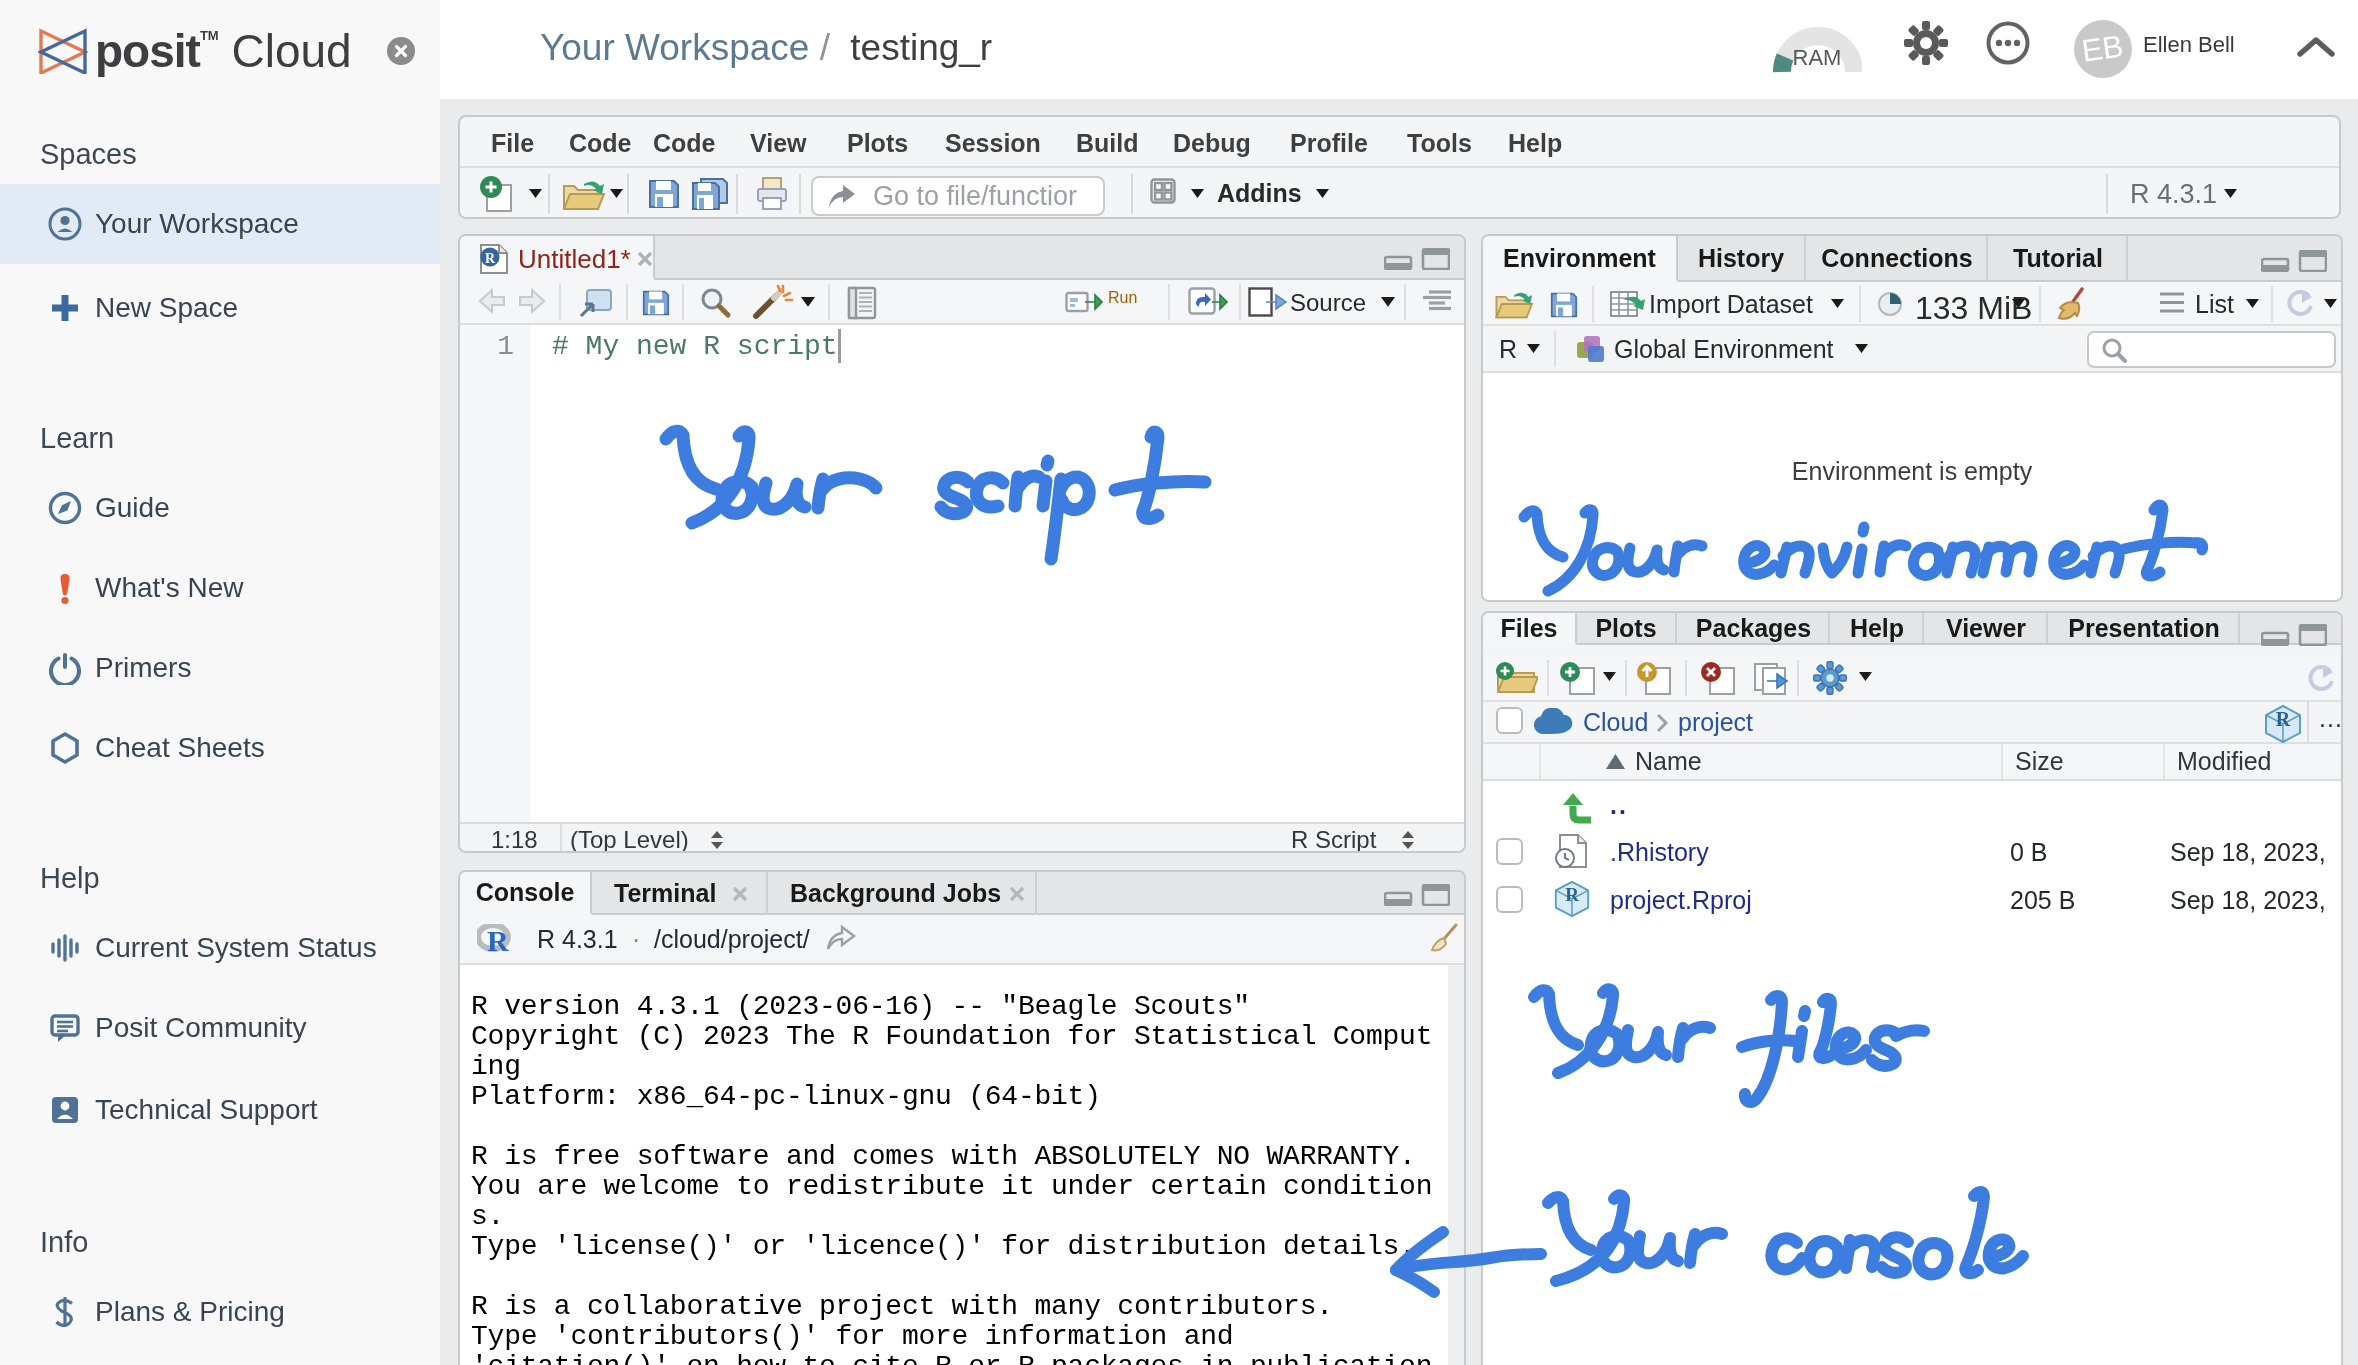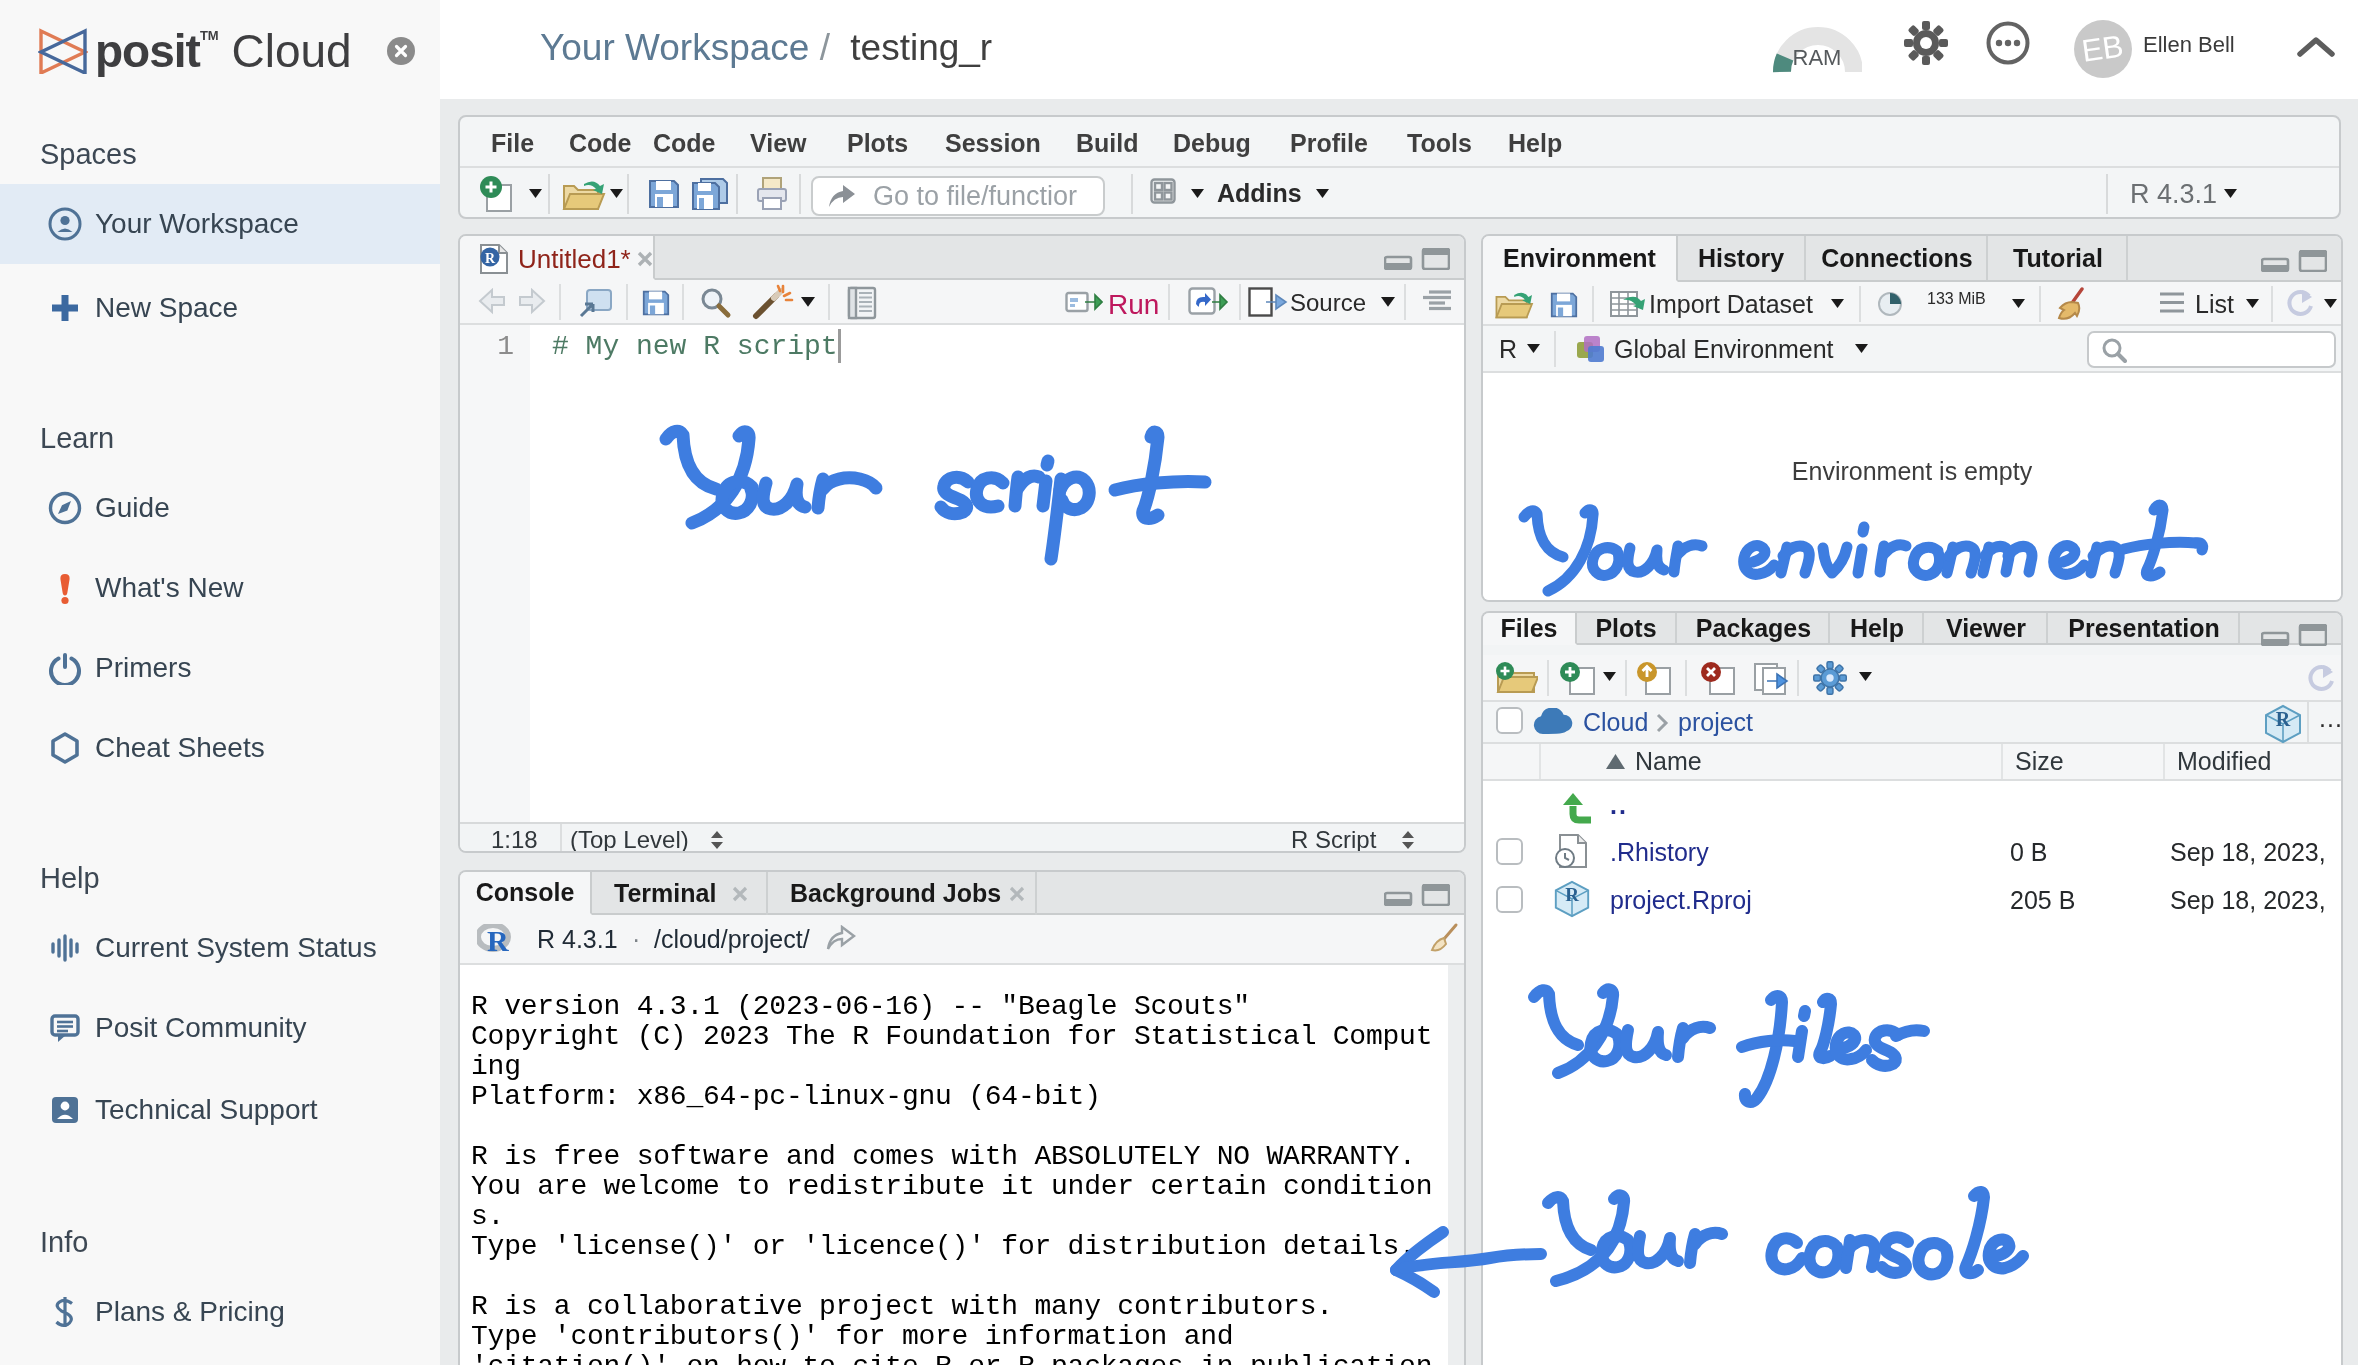--- a/index.html
+++ b/index.html
@@ -331,21 +331,21 @@
             <path d="M12,25 H25"></path>
           </g>
       </svg>
 
       <svg class="abs" style="left:605px;top:8px" width="38" height="28" viewBox="0 0 38 28">
         <rect x="1.5" y="5" width="21" height="18" rx="2" fill="#fff" stroke="#9aa1a6" stroke-width="2.4"></rect>
         <rect x="5" y="10" width="8" height="4" fill="#9cbce0"></rect>
           <rect x="5" y="16" width="5" height="3" fill="#9cbce0"></rect>
         <path d="M20,14 H30 V7 L37,14 L30,21 V14" fill="#3d9e56" stroke="#2f7e42" stroke-width="1.6"></path>
       </svg>
-      <div class="abs" style="left:648px;top:9px;font-size:28px;color:#be185d">Run</div>
+      <div class="abs" style="left:648px;top:9px;font-size:16px;color:#a16207">Run</div>
       <div class="abs" style="left:708px;top:4px;width:2px;height:36px;background:#dcdedf"></div>
       <svg class="abs" style="left:728px;top:7px" width="42" height="30" viewBox="0 0 42 30">
         <rect x="1.5" y="1.5" width="25" height="25" rx="3" fill="#fff" stroke="#9aa1a6" stroke-width="2.4"></rect>
         <path d="M8,17 q0,-8 9,-7 l0,-4 6,6.5 -6,6.5 0,-4 q-6,-1 -6,4 q0,2 -3,-2" fill="#3468c9"></path>
         <path d="M24,15 H32 V8 L39,15 L32,22 V15" fill="#3d9e56" stroke="#2f7e42" stroke-width="1.6"></path>
       </svg>
       <div class="abs" style="left:779px;top:4px;width:2px;height:36px;background:#dcdedf"></div>
       <svg class="abs" style="left:788px;top:7px" width="40" height="30" viewBox="0 0 40 30">
         <rect x="1.5" y="1.5" width="22" height="27" fill="#fff" stroke="#4a4a4a" stroke-width="2.4"></rect>
         <path d="M18,15 H28 V8 L38,15 L28,22 V15" fill="#7aa8dd" stroke="#5d88bb" stroke-width="1.6"></path>
@@ -474,21 +474,21 @@
       </svg>
       <div class="abs" style="left:166px;top:8px;font-size:25px;color:#2a2a2a">Import Dataset</div>
       <svg class="abs" style="left:348px;top:17px" width="13" height="10" viewBox="0 0 13 10">
           <path d="M0,0 H13 L6.5,9 Z" fill="#1a1a1a"></path>
         </svg>
       <div class="abs" style="left:376px;top:4px;width:2px;height:36px;background:#dcdedf"></div>
       <svg class="abs" style="left:394px;top:9px" width="26" height="26" viewBox="0 0 26 26">
         <circle cx="13" cy="13" r="11" fill="#e8eef2" stroke="#b0b8bd" stroke-width="2"></circle>
         <path d="M13,13 L13,2 A11,11 0 0 1 24,13 Z" fill="#31616b"></path>
       </svg>
-      <div class="abs" style="left:444px;top:8px;font-size:16px;color:#2a2a2a">133 MiB</div>
+      <div class="abs" style="left:432px;top:8px;font-size:32px;color:#2a2a2a">133 MiB</div>
       <svg class="abs" style="left:529px;top:17px" width="13" height="10" viewBox="0 0 13 10">
           <path d="M0,0 H13 L6.5,9 Z" fill="#1a1a1a"></path>
         </svg>
       <div class="abs" style="left:556px;top:4px;width:2px;height:36px;background:#dcdedf"></div>
       <svg class="abs" style="left:573px;top:5px" width="30" height="34" viewBox="0 0 30 34">
         <path d="M26,2 L16,16" stroke="#b5453a" stroke-width="3.4" stroke-linecap="round"></path>
         <path d="M16,15 q-7,0 -12,6 l4,2 q-3,2 -5,8 q9,3 16,-5 l2,3 q4,-7 1,-13 Z" fill="#e4b96a" stroke="#b5894a" stroke-width="2"></path>
       </svg>
       <svg class="abs" style="left:677px;top:10px" width="24" height="22" viewBox="0 0 24 22">
           <g stroke="#8f969b" stroke-width="3">

